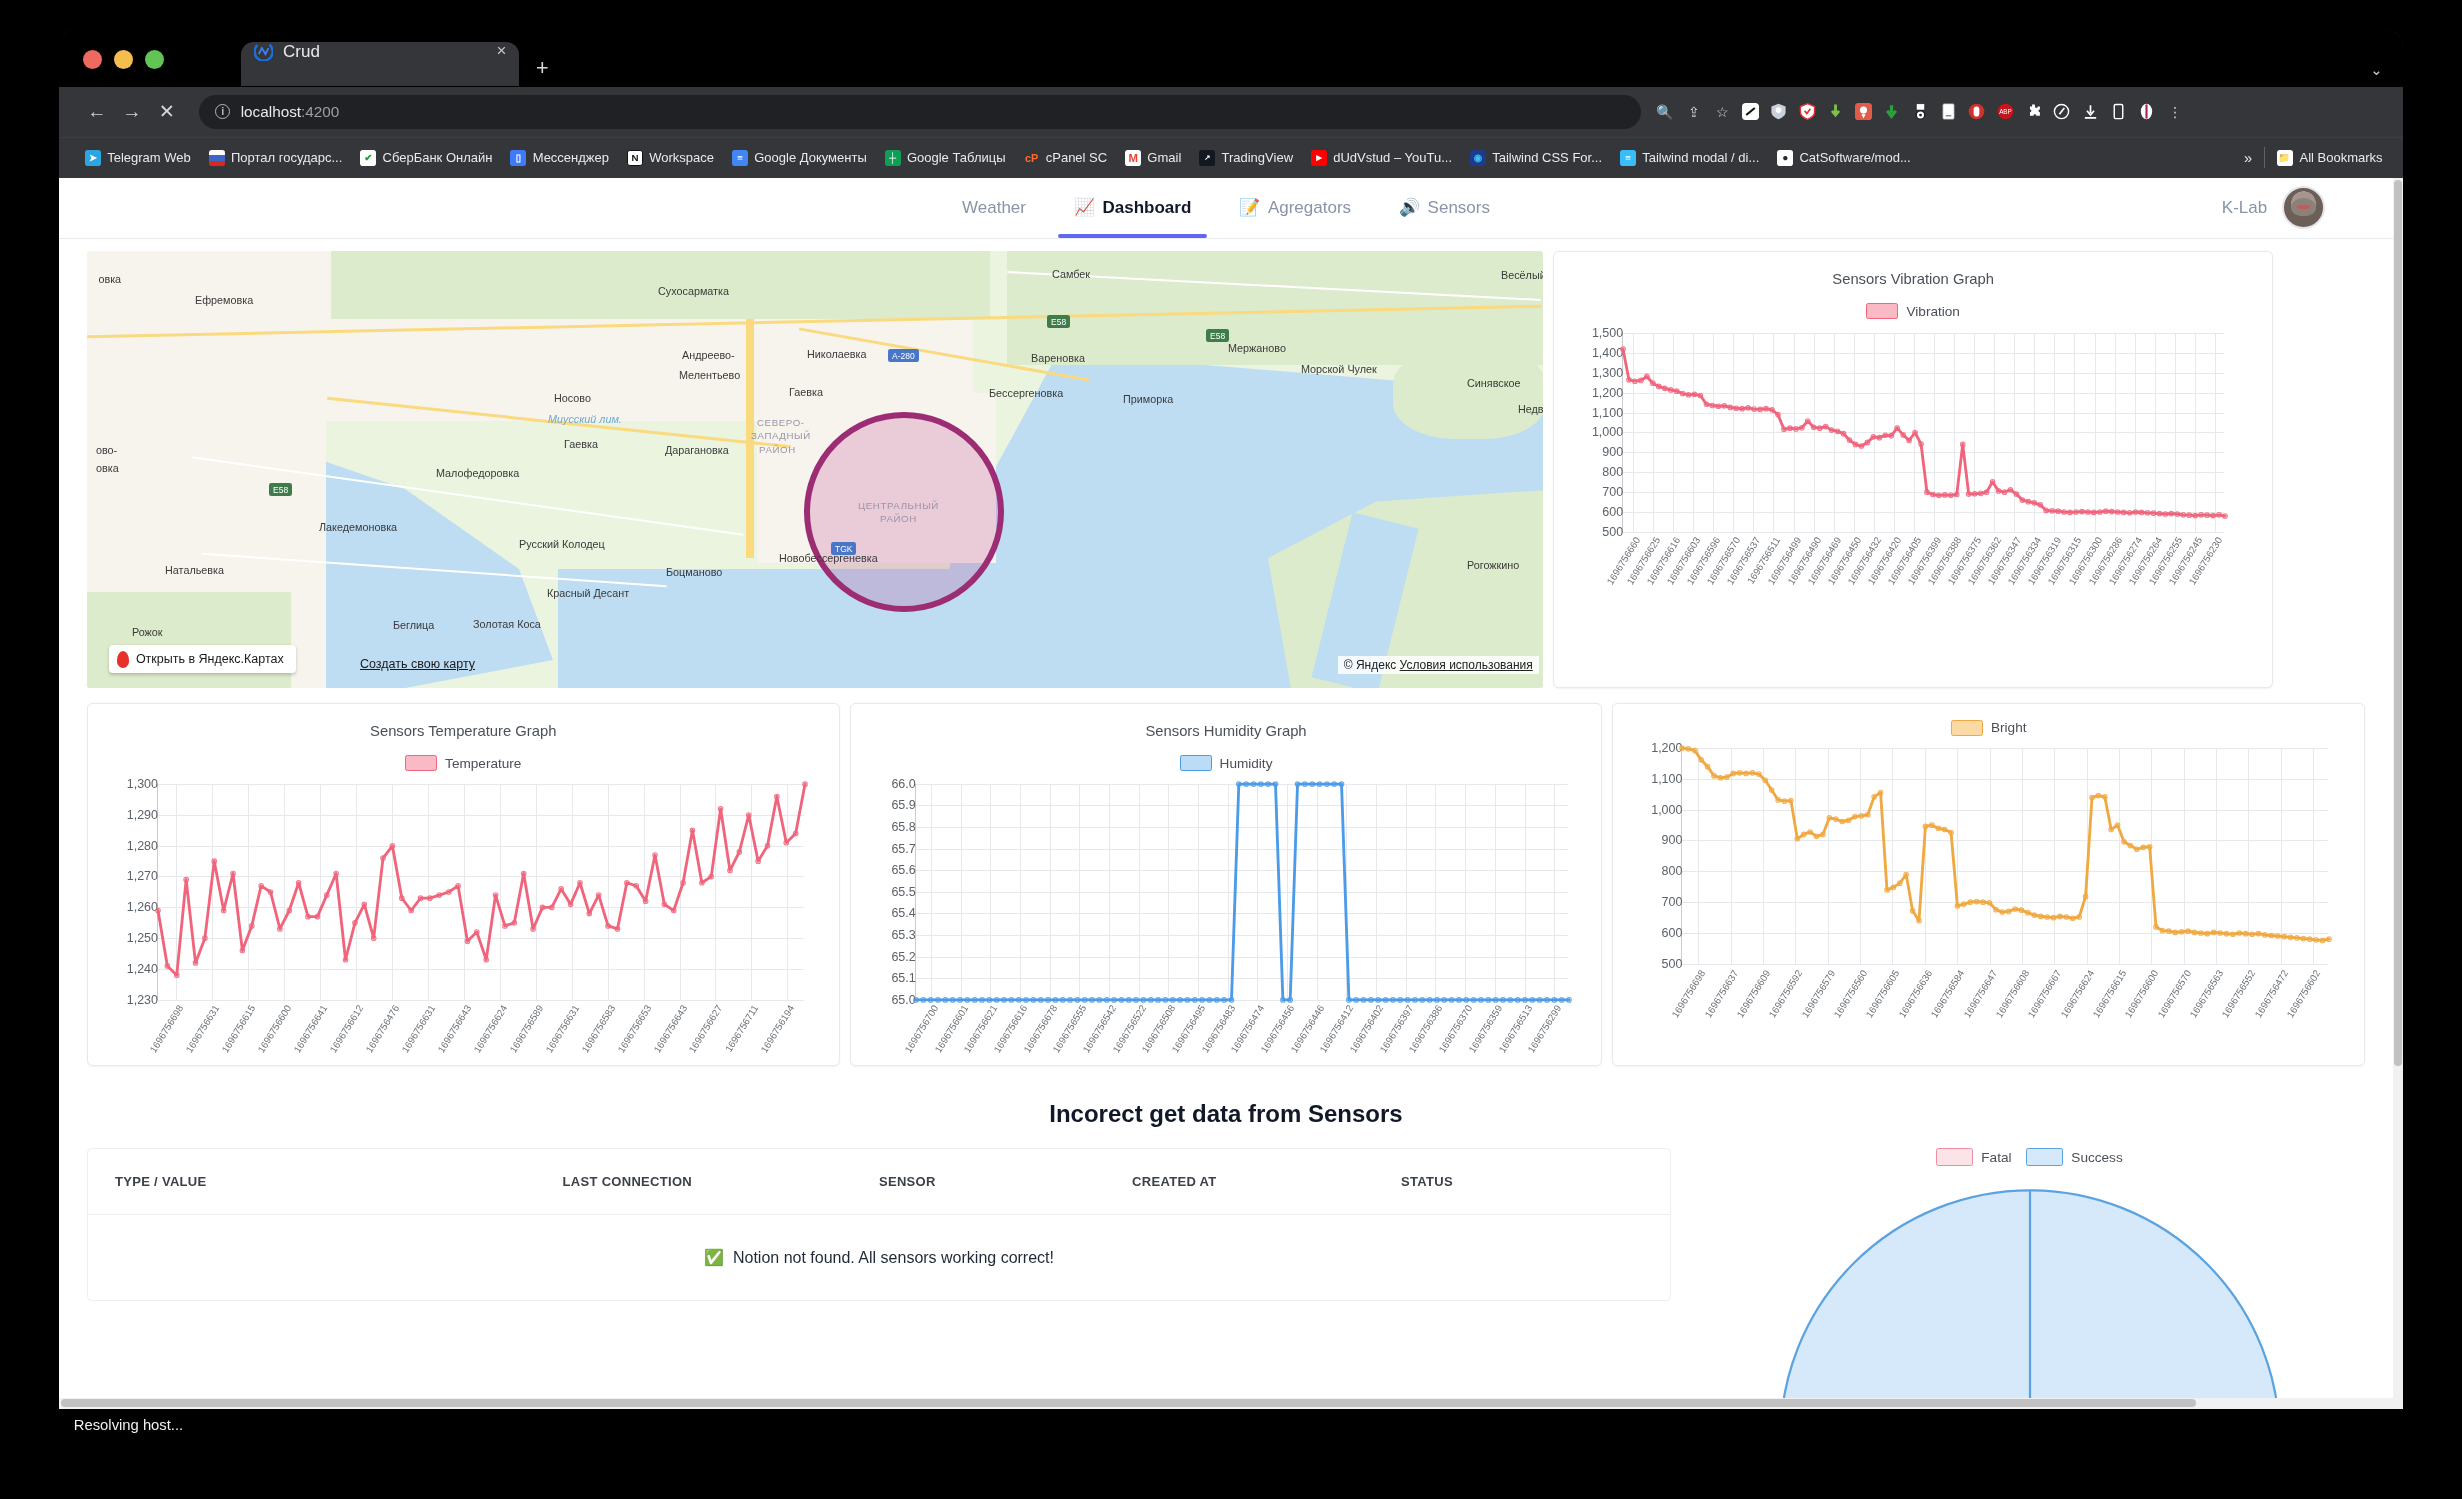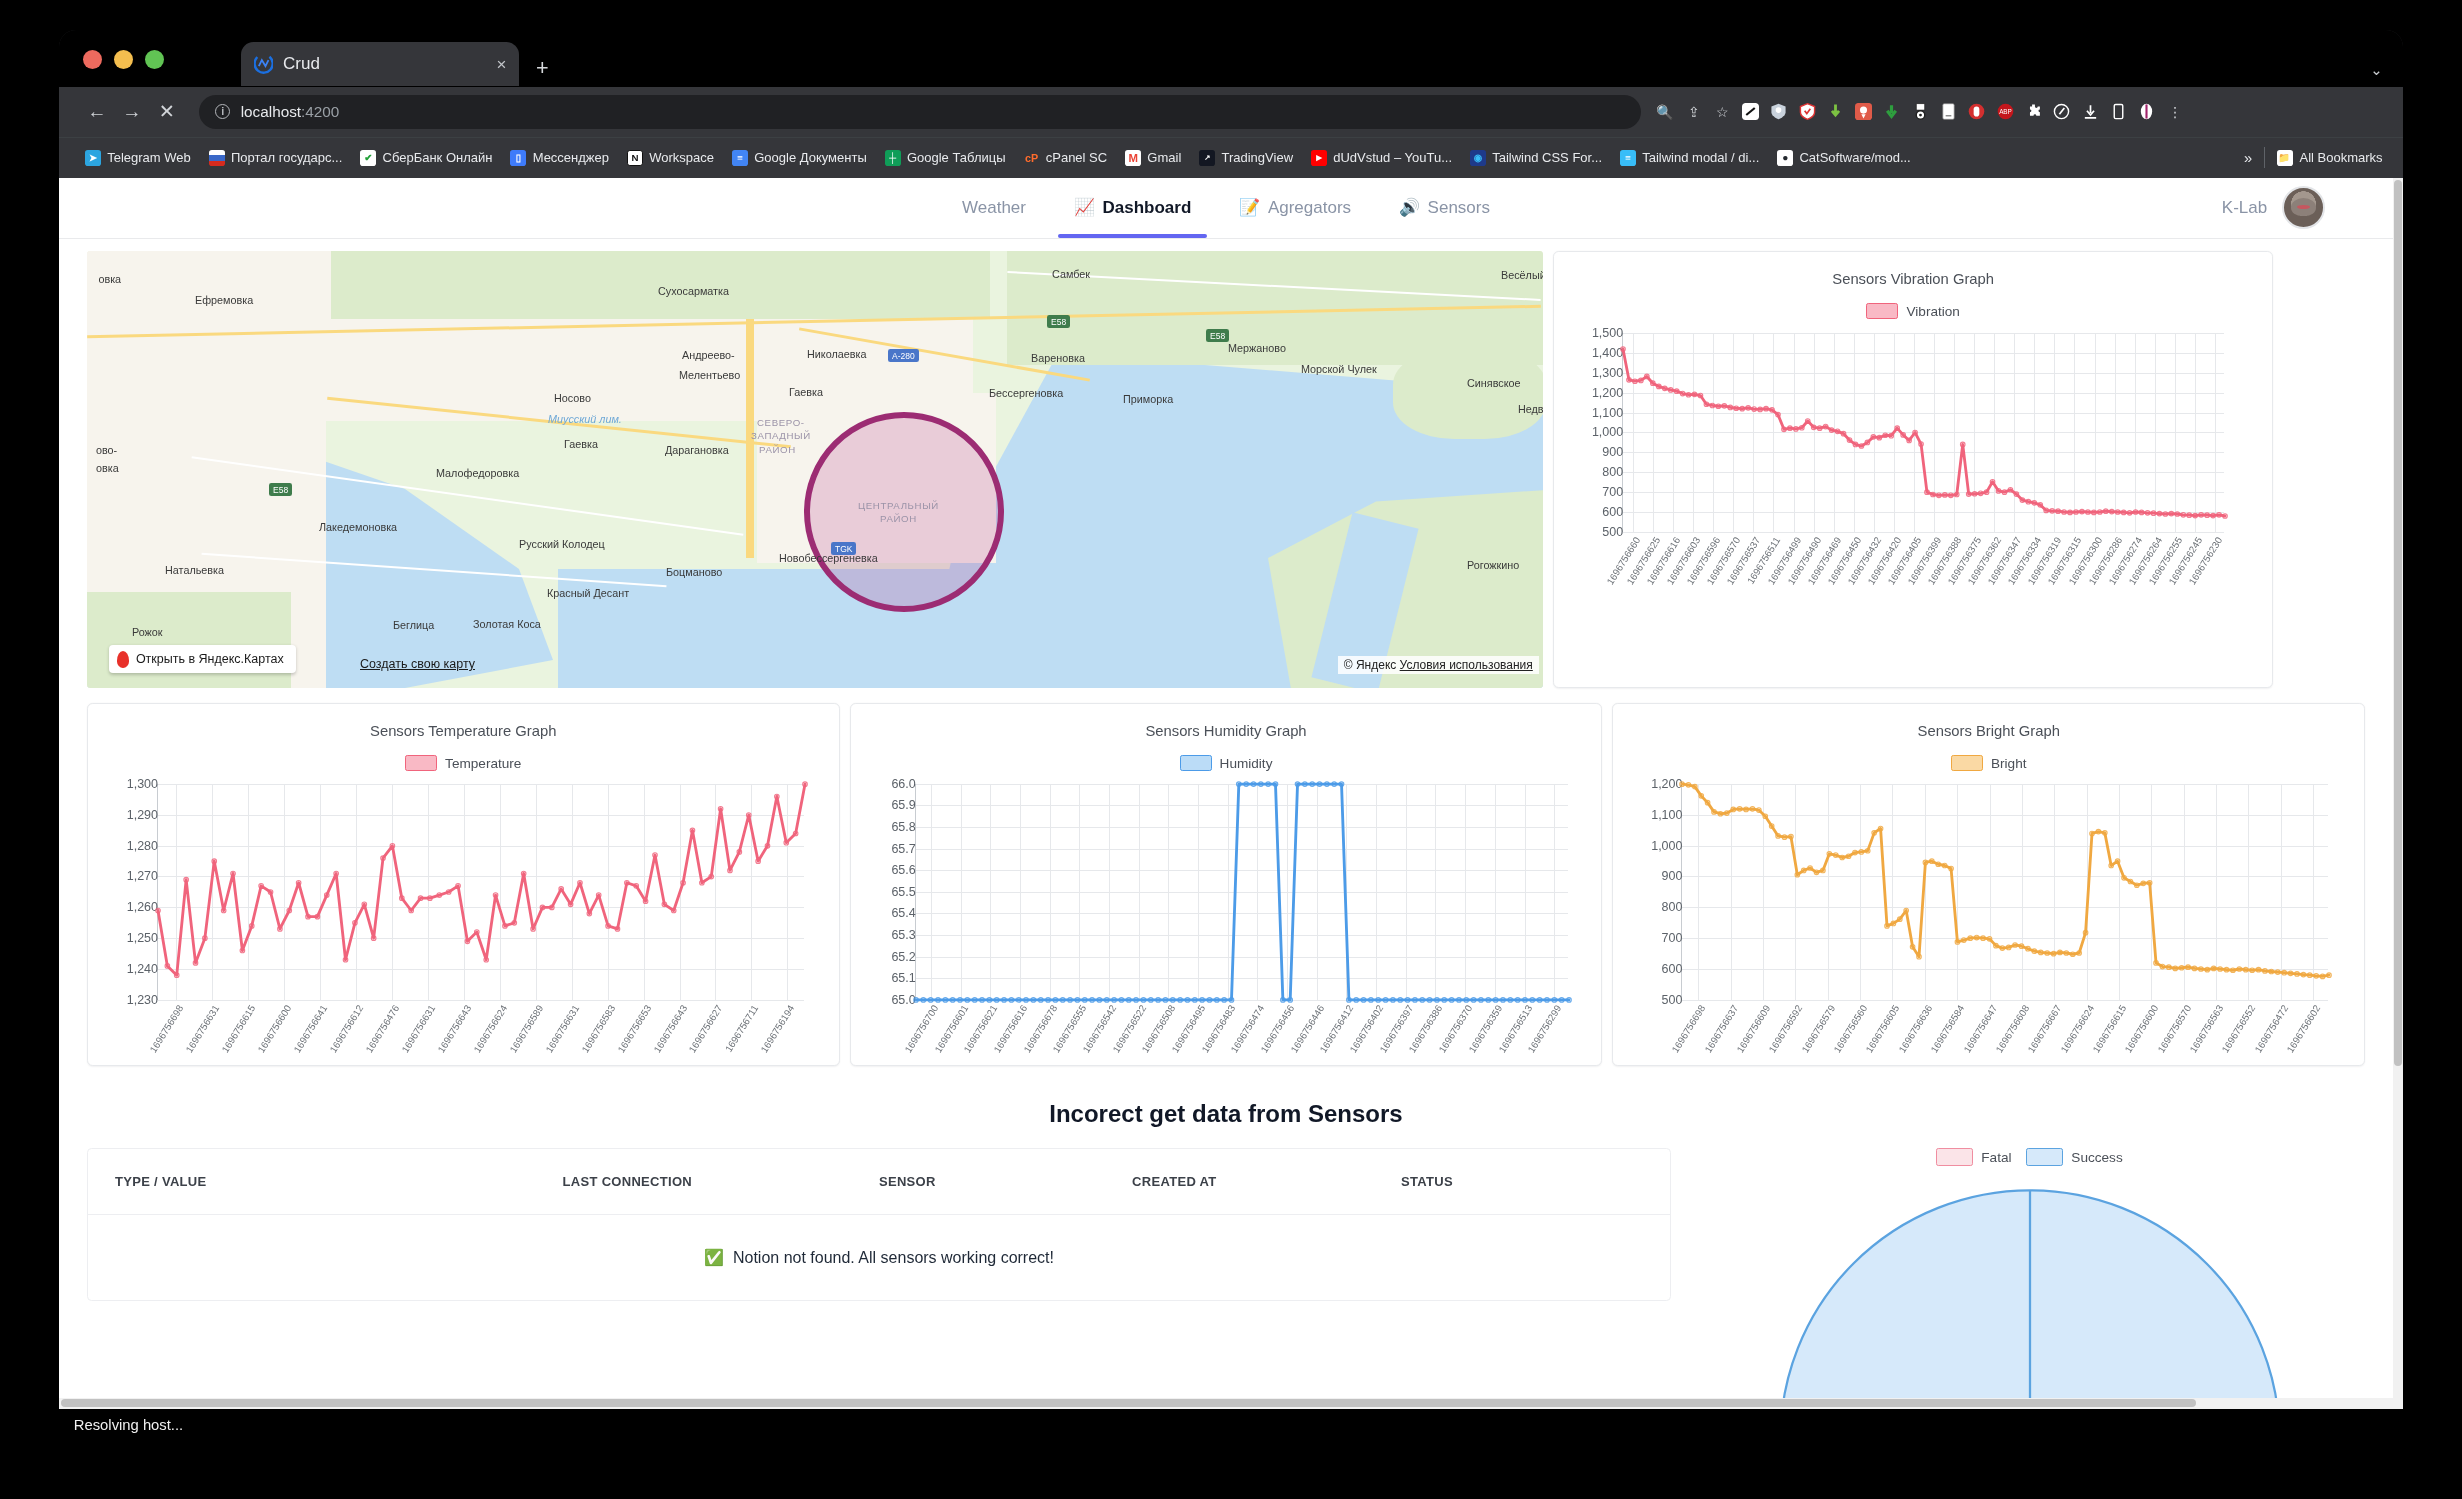--- a/index.html
+++ b/index.html
@@ -13,21 +13,21 @@
     background: #202124; border-radius: 17px 17px 0 0; overflow: hidden;
   }
 
   
   #tabstrip { position: relative; height: 57px; background: #000000; }
   .traffic { position: absolute; top: 20.4px; display: flex; gap: 12px; left: 24px; }
   .tl { width: 19px; height: 19px; border-radius: 50%; }
   .tl.red { background: #ED6A5E; } .tl.yellow { background: #F4BE4F; } .tl.green { background: #61C454; }
   #tab {
     position: absolute; left: 182px; top: 12.5px; width: 278px; height: 44px;
-    background: #35363A; border-radius: 12.5px 12.5px 0 0; display: flex; align-items: center;
+    background: #35363A; border-radius: 12.5px 12.5px 0 0; display: flex; 
     padding: 0 12.5px; gap: 10.2px;
   }
   #tab-fav { width: 19.3px; height: 19.3px; flex: 0 0 auto; }
   #tab-title { color: #E8EAED; font-size: 17px; white-space: nowrap; overflow: hidden; }
   #tab-close { margin-left: auto; color: #C3C6CA; font-size: 17px; line-height: 1; }
   #newtab { position: absolute; left: 477px; top: 25px; color: #D6D9DC; font-size: 21.6px; font-weight: 300; }
   #tabstrip-chevron { position: absolute; right: 20.4px; top: 31px; color: #C9CCD0; font-size: 14.8px; }
 
   
   #toolbar { position: relative; height: 50px; background: #35363A; display: flex; align-items: center; padding: 0 20.4px; }
@@ -1119,21 +1119,20 @@
                     <circle cx="1111.2" cy="380.0" r="4" fill="none" stroke="#4C9BE8" stroke-width="2" opacity=".85"></circle>
                     <circle cx="1124.2" cy="380.0" r="4" fill="none" stroke="#4C9BE8" stroke-width="2" opacity=".85"></circle>
                     <circle cx="1137.1" cy="380.0" r="4" fill="none" stroke="#4C9BE8" stroke-width="2" opacity=".85"></circle>
                     <circle cx="1150.0" cy="380.0" r="4" fill="none" stroke="#4C9BE8" stroke-width="2" opacity=".85"></circle>
                   </svg>
                 </div>
               </div>
           </div>
 
           <div class="card chart-card">
-            <div class="card-title">Sensors Bright Graph</div>
             <div class="legend">
               <div class="legend-item">
                 <span class="swatch" style="background:#FAD9A4;border:1.7px solid #F0A841"></span>
                 <span class="legend-label">Bright</span>
               </div>
             </div>
             <div class="chart" id="chart-bright" style="height: 295px; margin-top: 12.5px;">
                 <div class="plot" style="left: 68px; top: 0px; width: 647px; height: 216px;">
                   <div class="gridline-h" style="top: 0px;"></div>
                   <div class="ytick" style="top: 0px;">1,200</div>

